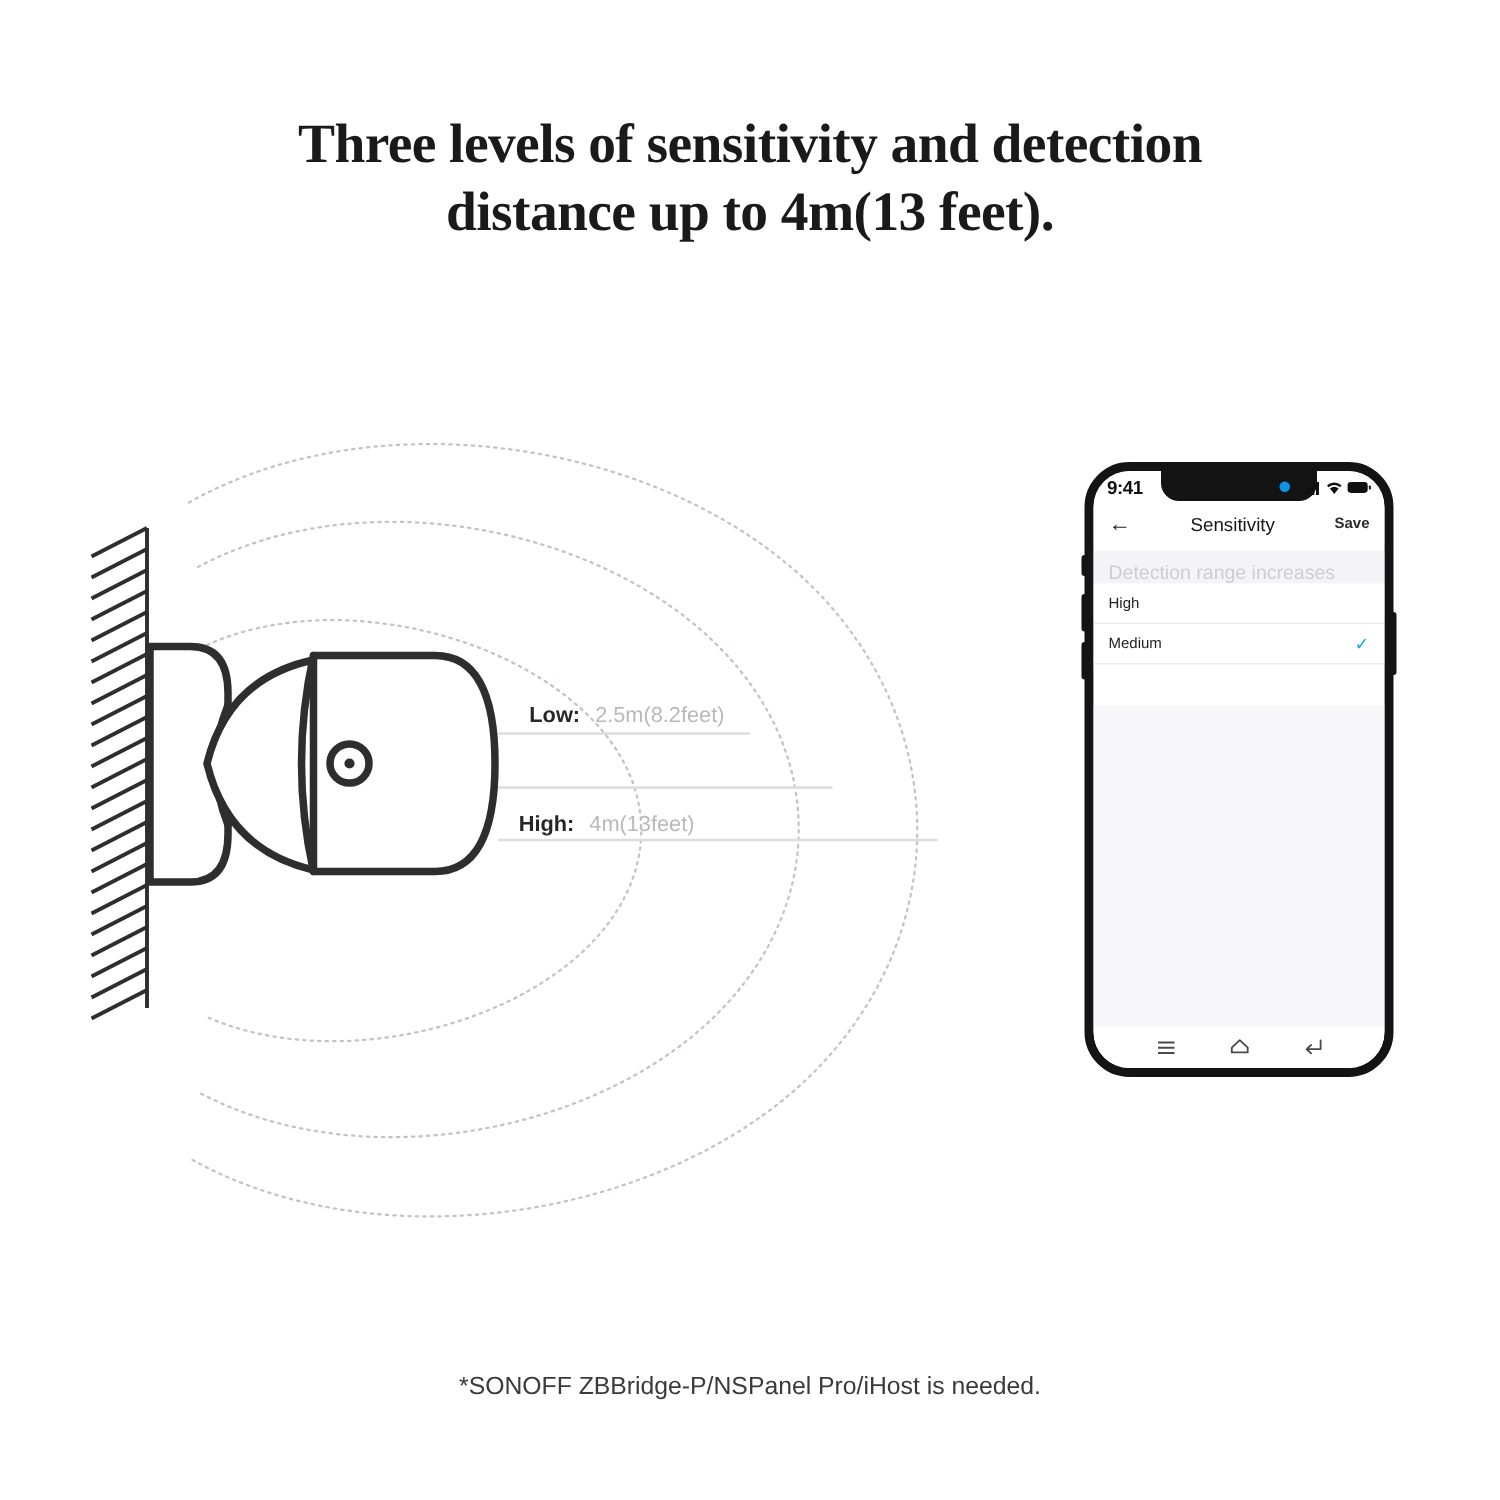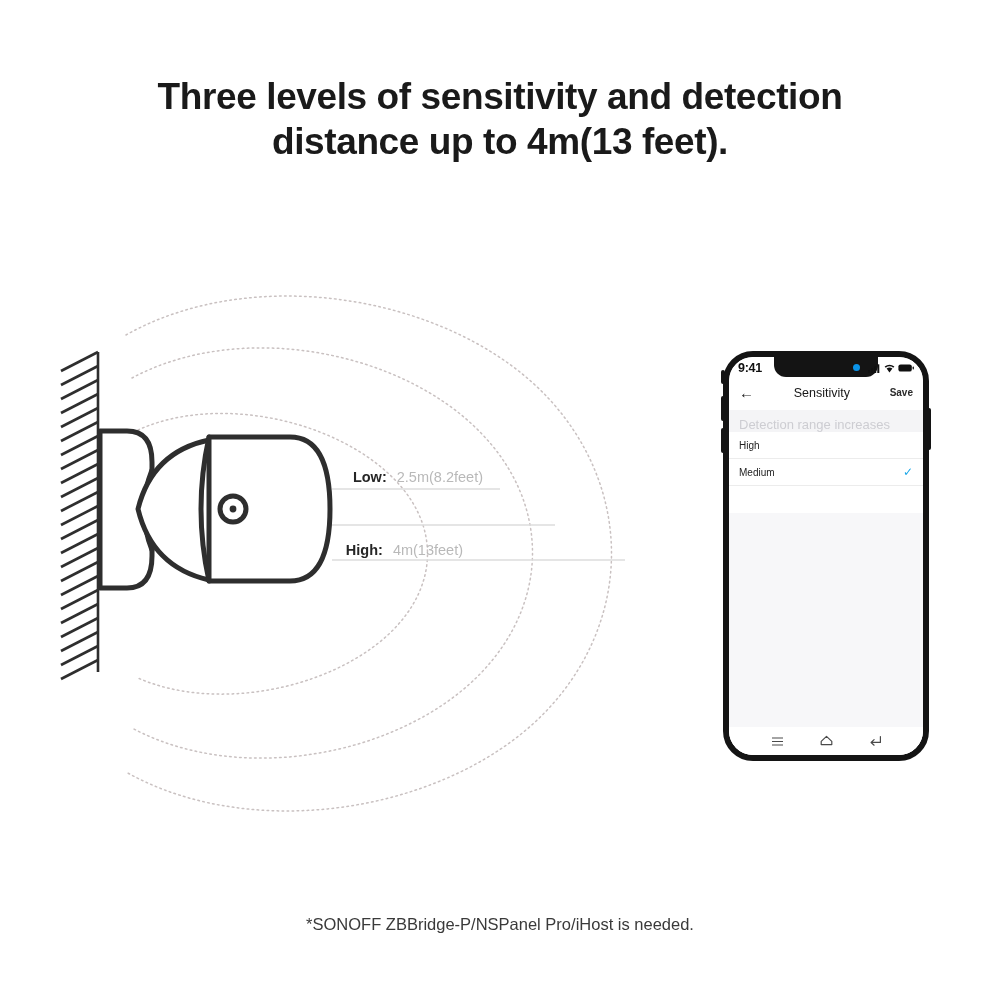--- a/index.html
+++ b/index.html
@@ -14,20 +14,21 @@
 
   
   .title{
     position:absolute;left:0;top:74px;width:1000px;
     text-align:center;
     font-size:37px;
     font-weight:bold;
     line-height:45px;
     color:#1a1a1a;
     letter-spacing:-0.4px;
+    font-family:Liberation Serif, serif;
   }
   .title .l2{display:block;}
 
   
   .footnote{
     position:absolute;left:0;top:915px;width:1000px;
     text-align:center;
     font-size:16.5px;
     color:#3a3a3a;
     font-weight:400;
@@ -54,21 +55,20 @@
     position:absolute;left:723px;top:308px;
     width:206px;height:410px;
   }
   .phone-frame{
     position:absolute;left:0;top:0;width:206px;height:410px;
     border:6px solid #141414;
     border-radius:30px;
     background:#ffffff;
     box-sizing:border-box;
     overflow:hidden;
-    margin-top:43px;
   }
   .phone-screen{
     position:absolute;left:0;top:0;right:0;bottom:0;
     background:#ffffff;
     overflow:hidden;
     border-radius:24px;
   }
   .notch{
     position:absolute;left:50%;top:0;transform:translateX(-50%);
     width:104px;height:20px;background:#141414;

